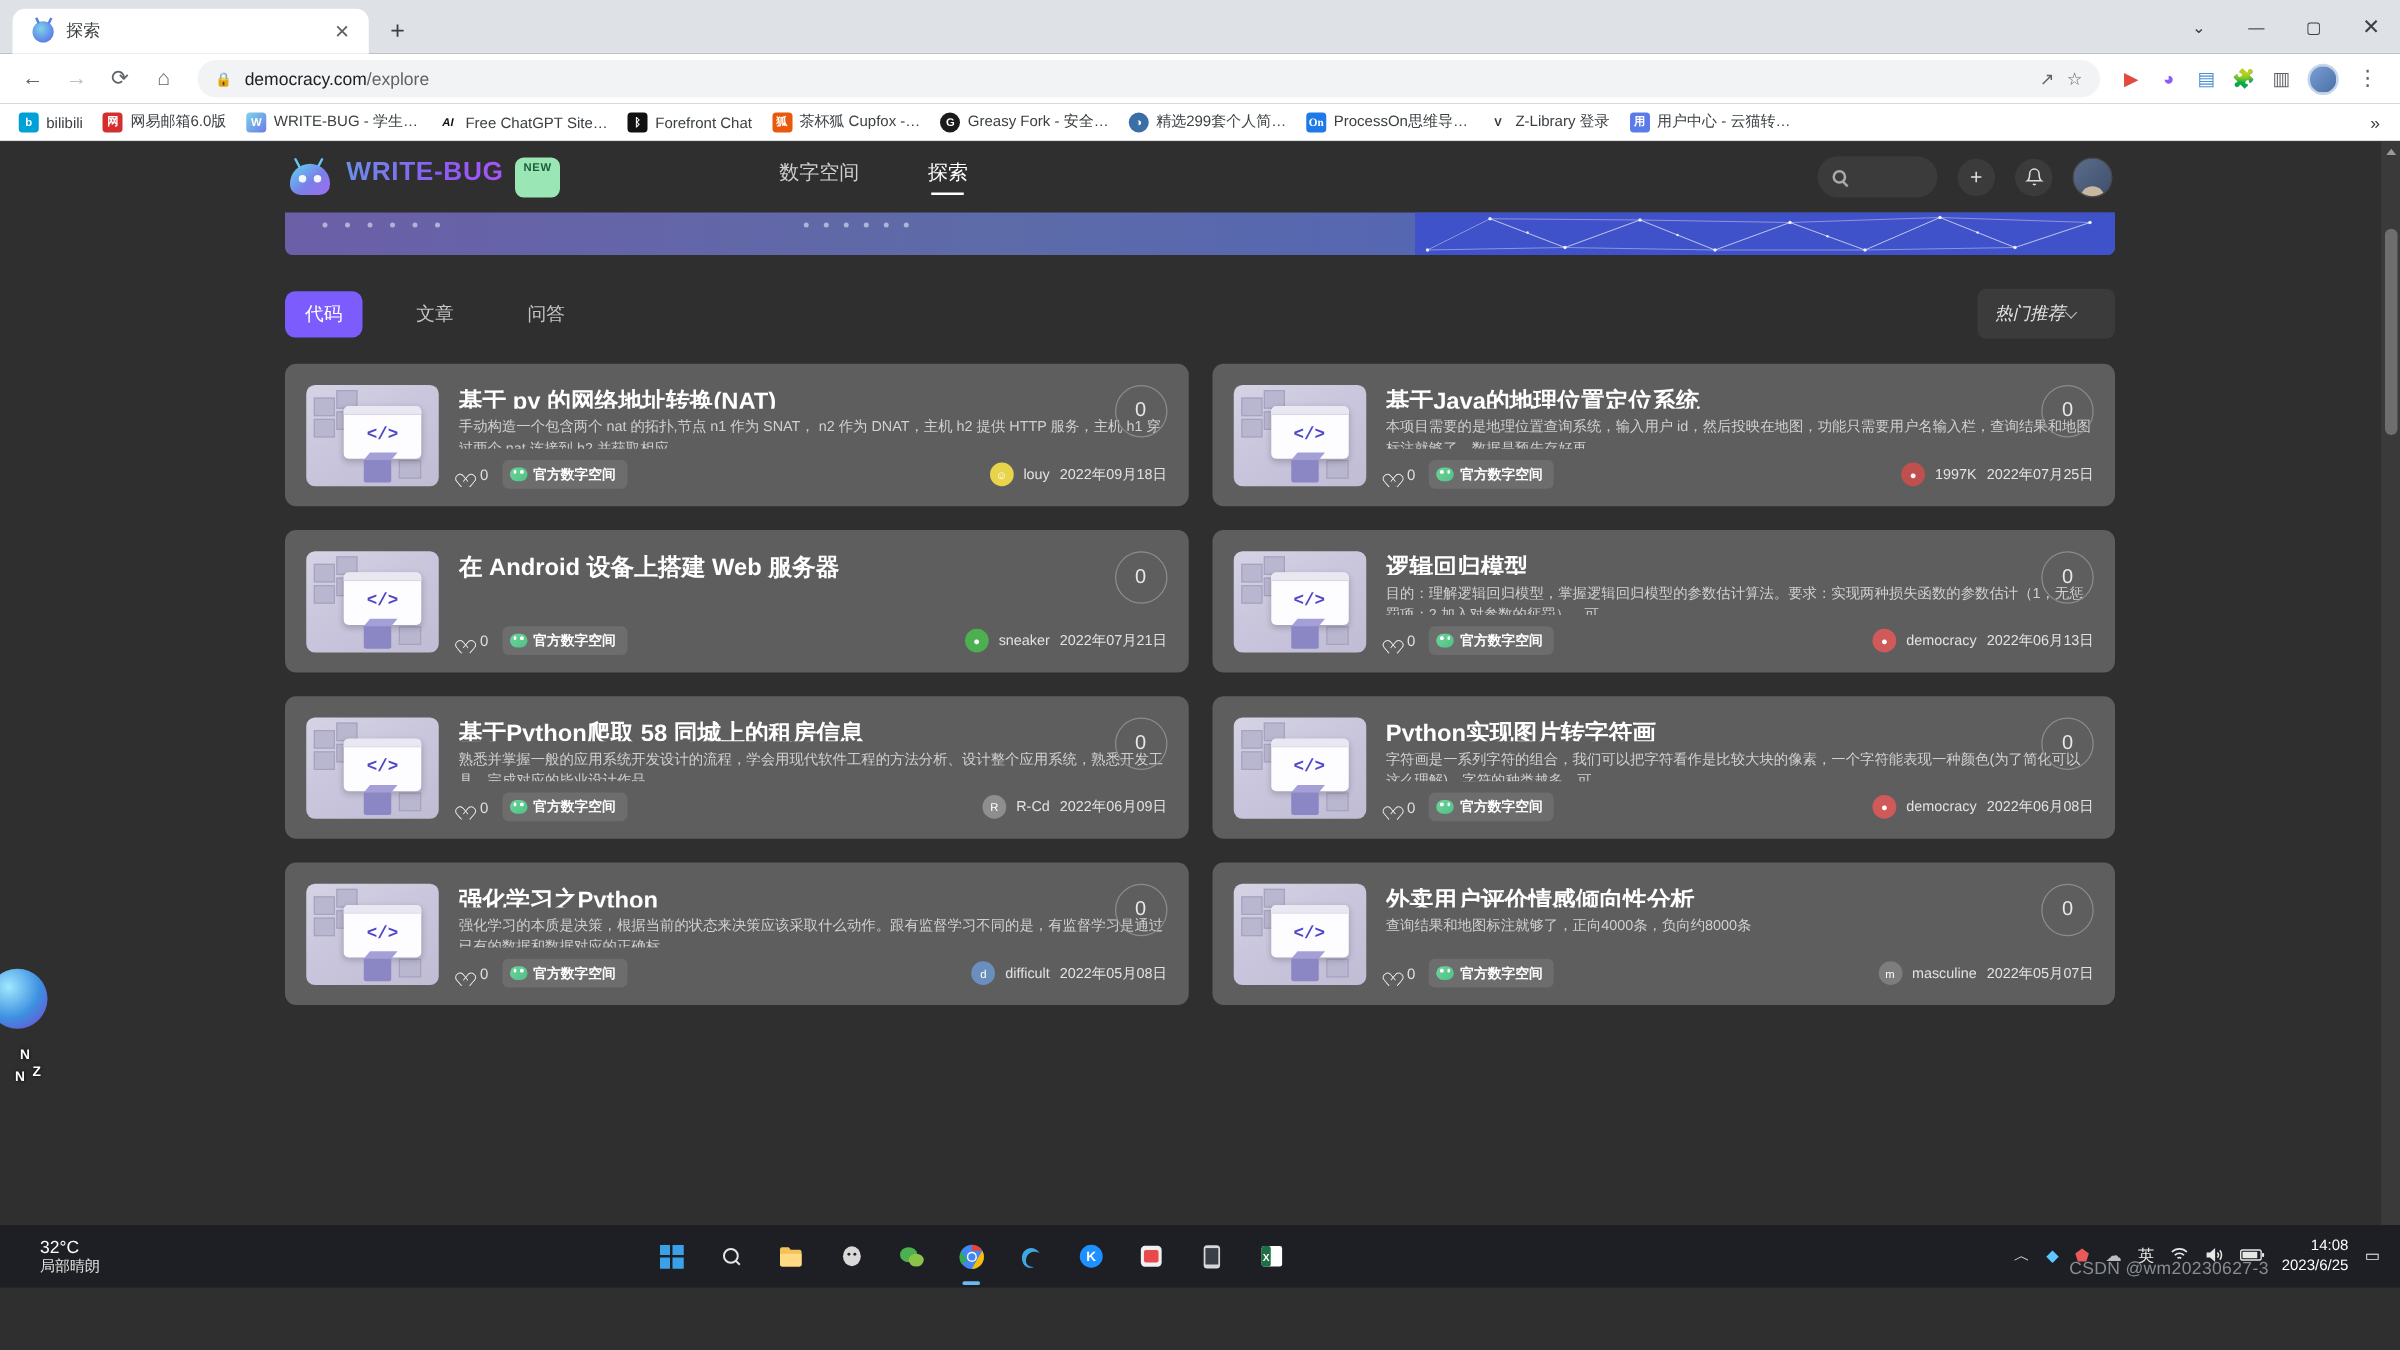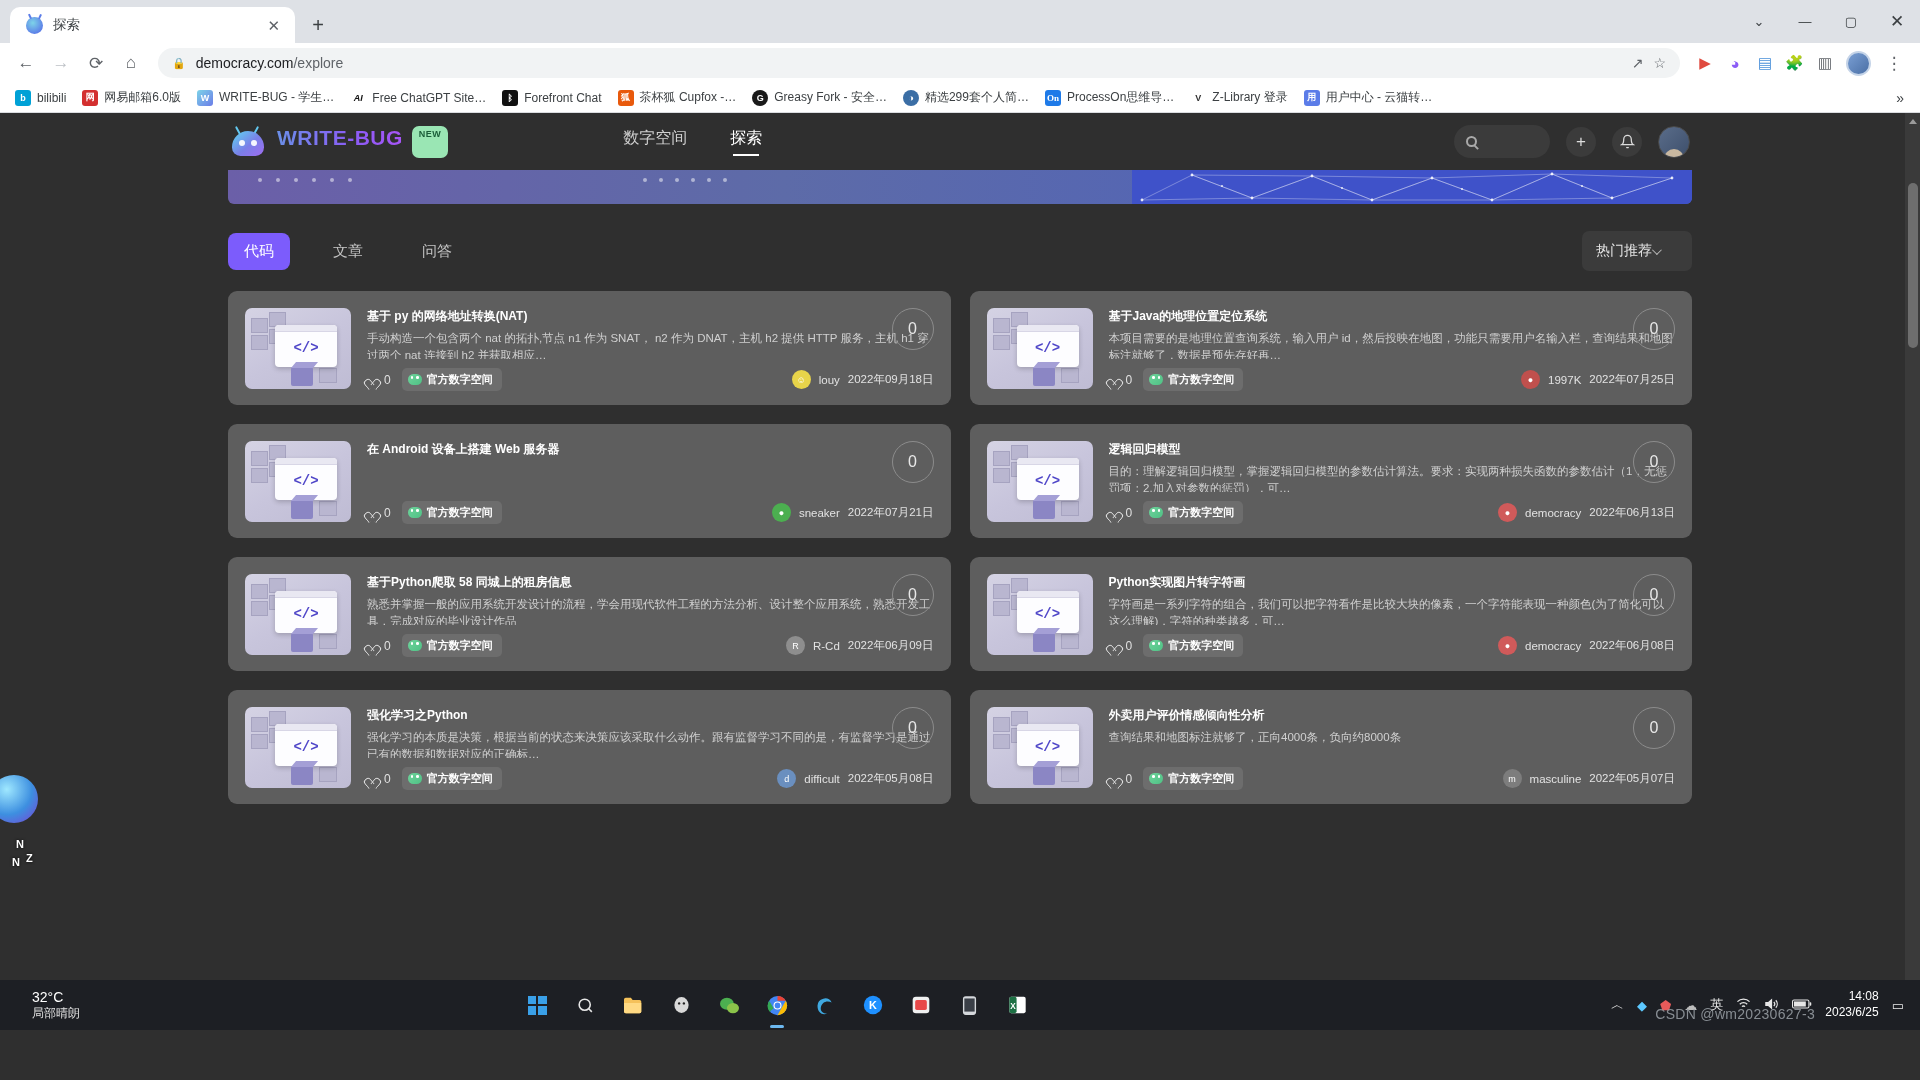--- a/index.html
+++ b/index.html
@@ -129,21 +129,21 @@
   .logo-bot .eye.r { left: 23px; }
   .logo-text {
     font-size: 21px; font-weight: bold; letter-spacing: .5px;
     background: linear-gradient(90deg, #6b8fe8, #8b5cf6 60%, #a855f7);
     -webkit-background-clip: text; background-clip: text; color: transparent;
   }
   .badge-new {
     background: #9ae6b4; color: #1b5e3a; font-size: 9px; font-weight: bold;
     padding: 3px 7px; border-radius: 7px; letter-spacing: .5px;
   }
-  .site-nav { display: flex; gap: 43px; margin-left: 175px; }
+  .site-nav { display: flex; gap: 55px; margin-left: 175px; }
   .nav-item {
     font-size: 16px; color: #cfcfcf; cursor: pointer; position: relative;
     padding-bottom: 7px;
   }
   .nav-item.active { color: #fff; font-weight: 500; }
   .nav-item.active::after {
     content: ""; position: absolute; bottom: 0; left: 50%;
     transform: translateX(-50%); width: 26px; height: 2px; background: #fff;
   }
   .header-right {
@@ -198,21 +198,21 @@
     display: flex; align-items: center; padding: 27px 0 20px; position: relative;
   }
   .ctab {
     font-size: 15px; color: #c4c4c4; padding: 9px 16px; border-radius: 8px;
     cursor: pointer; margin-right: 27px;
   }
   .ctab.active { background: #7c5cfc; color: #fff; font-weight: 500; }
   .sortbox {
     margin-left: auto; width: 110px; height: 40px; background: #3b3b3b;
     border-radius: 7px; display: flex; align-items: center;
-    justify-content: flex-start; padding: 0 14px; cursor: pointer;
+    justify-content: flex-start; padding: 0 14px; cursor: pointer; font-style: italic;
   }
   .sortbox .lbl { font-size: 14px; color: #e3e3e3; font-weight: 500; }
   .chev {
     width: 7px; height: 7px; border-right: 1.6px solid #b5b5b5;
     border-bottom: 1.6px solid #b5b5b5; transform: rotate(45deg) translateY(-2px);
   }
 
   .grid { display: grid; grid-template-columns: 1fr 1fr; gap: 19px 19px; }
   .card {
     background: #5e5e5e; border-radius: 9px; padding: 17px 17px 14px 17px;
@@ -244,21 +244,21 @@
     position: absolute; left: 46px; bottom: 3px; width: 22px; height: 19px;
     background: #8b86c4; border-radius: 2px;
   }
   .thumb .box3d::before {
     content: ""; position: absolute; left: 0; top: -5px; width: 22px; height: 6px;
     background: #a49fd6; transform: skewX(-40deg); transform-origin: left bottom;
   }
 
   .cbody { flex: 1; min-width: 0; display: flex; flex-direction: column; }
   .ctitle {
-    font-size: 12px; font-weight: bold; color: #fff; margin-bottom: 7px;
+    font-size: 19px; font-weight: bold; color: #fff; margin-bottom: 7px;
     white-space: nowrap; overflow: hidden; text-overflow: ellipsis;
   }
   .cdesc {
     font-size: 11.5px; color: #d0d0d0; line-height: 1.45; height: 33px;
     overflow: hidden; margin-bottom: 9px;
   }
   .cfoot { display: flex; align-items: center; gap: 11px; margin-top: auto; }
   .likes { display: flex; align-items: center; gap: 6px; font-size: 12px; color: #e0e0e0; }
   .heart {
     width: 11px; height: 10px; position: relative; display: inline-block;

